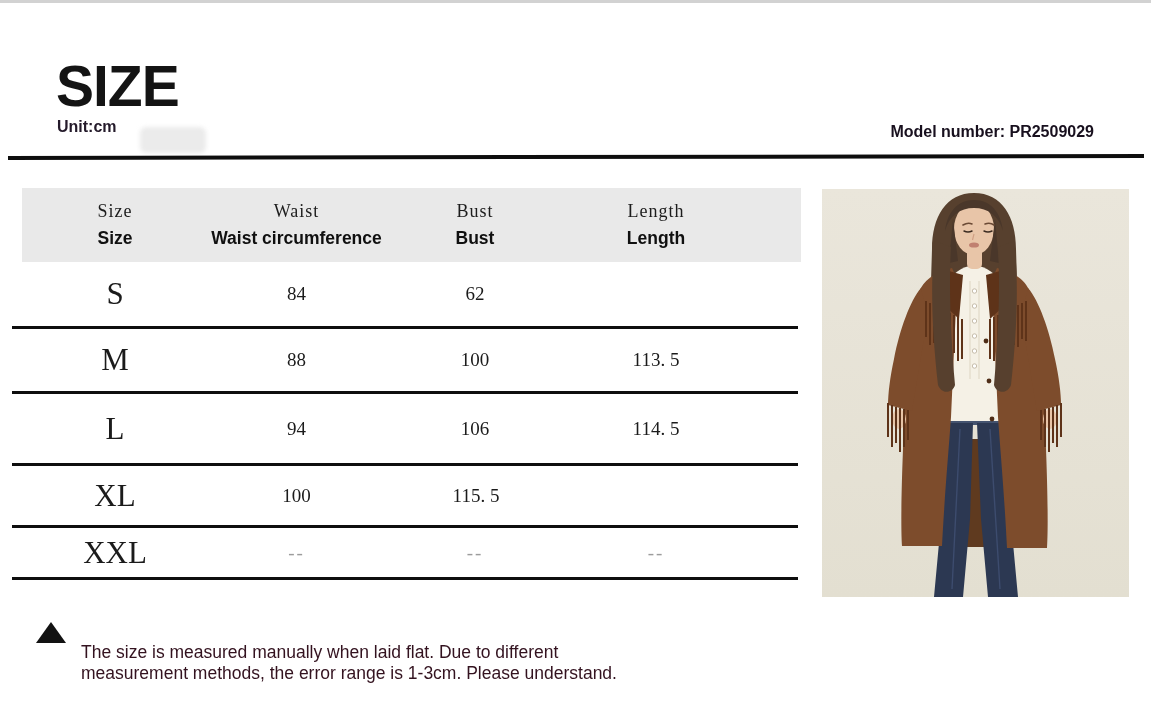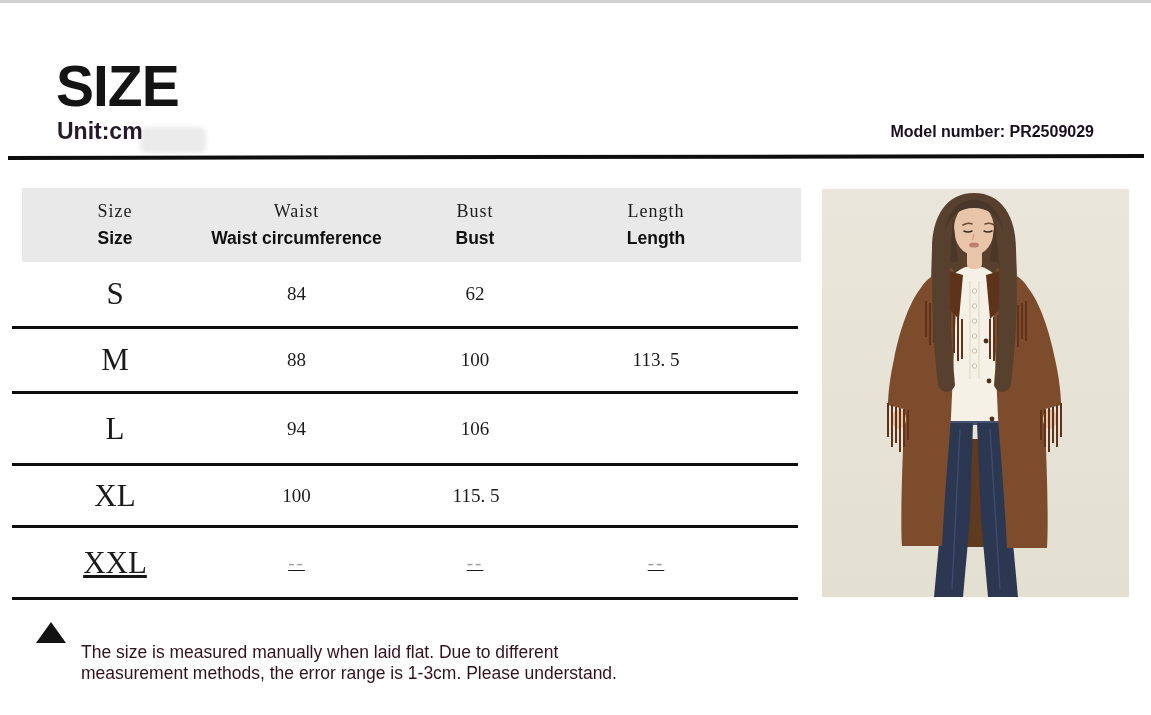--- a/index.html
+++ b/index.html
@@ -6,41 +6,41 @@
   .stage{
     position:relative;width:1151px;height:715px;background:#ffffff;overflow:hidden;
     font-family:"Liberation Sans",sans-serif;color:#161616;
   }
   .top-edge{position:absolute;left:0;top:0;width:1151px;height:3px;background:#d2d2d2;}
   .page-title{
     position:absolute;left:56px;top:58px;font-size:57px;line-height:1;
     font-weight:900;letter-spacing:-1px;color:#141414;
   }
   .unit-smudge{position:absolute;left:140px;top:127px;width:66px;height:26px;background:#ebebeb;border-radius:6px;filter:blur(2px);}
-  .unit-label{position:absolute;left:57px;top:118px;font-size:23px;font-weight:800;color:var(--c-accent_text,#241a2a);}
+  .unit-label{position:absolute;left:57px;top:118px;font-size:16px;font-weight:800;color:var(--c-accent_text,#241a2a);}
   .model-number{position:absolute;right:57px;top:123px;font-size:16px;font-weight:700;color:#18101e;}
   .top-rule{position:absolute;left:8px;top:155px;width:1136px;height:4px;background:var(--c-rule,#0c0c0c);transform:rotate(-0.1deg);}
 
   
   .tbl-header{
     position:absolute;left:22px;top:188px;width:779px;height:74px;
     background:var(--c-header_bg,#e9e9e9);display:flex;align-items:center;
   }
   .tbl-header .col{display:flex;flex-direction:column;justify-content:center;gap:6px;text-align:center;}
   .col-1{width:186px;} .col-2{width:177px;} .col-3{width:180px;} .col-4{width:182px;}
   .hdr-top{font-family:"Liberation Serif","DejaVu Serif",serif;font-size:18px;letter-spacing:1px;color:#1d1d1d;}
   .hdr-bottom{font-size:17.5px;font-weight:800;color:#101010;}
 
   .tbl-body{position:absolute;left:12px;top:262px;width:786px;}
   .tbl-row{
     display:flex;align-items:center;box-sizing:border-box;padding-left:10px;
     border-bottom:3px solid var(--c-rule,#0e0e0e);
     font-family:"Liberation Serif","DejaVu Serif",serif;
   }
-  .row-h-1{height:67px;} .row-h-2{height:65px;} .row-h-3{height:72px;} .row-h-4{height:62px;font-family:Liberation Serif, serif;} .row-h-5{height:72px;text-decoration:underline;}
+  .row-h-1{height:67px;} .row-h-2{height:65px;} .row-h-3{height:72px;} .row-h-4{height:62px;font-family:Liberation Serif, serif;} .row-h-5{height:52px;}
   .cell{text-align:center;color:#1b1b1b;}
   .cell.size{font-size:31px;}
   .cell.val{font-size:19px;}
   .tbl-row.empty .cell.val{color:var(--c-dash,#9c9c9c);letter-spacing:2px;}
 
   
   .note-triangle{
     position:absolute;left:36px;top:622px;width:0;height:0;
     border-left:15px solid transparent;border-right:15px solid transparent;
     border-bottom:21px solid #121212;
@@ -94,20 +94,21 @@
     <div class="tbl-row row-h-2">
       <div class="cell size col-1">M</div>
       <div class="cell val col-2">88</div>
       <div class="cell val col-3">100</div>
       <div class="cell val col-4">113. 5</div>
     </div>
     <div class="tbl-row row-h-3">
       <div class="cell size col-1">L</div>
       <div class="cell val col-2">94</div>
       <div class="cell val col-3">106</div>
+      <div class="cell val col-4">114. 5</div>
     </div>
     <div class="tbl-row row-h-4">
       <div class="cell size col-1">XL</div>
       <div class="cell val col-2">100</div>
       <div class="cell val col-4">115. 5</div>
     </div>
     <div class="tbl-row row-h-5 empty">
       <div class="cell size col-1">XXL</div>
       <div class="cell val col-2">--</div>
       <div class="cell val col-3">--</div>

